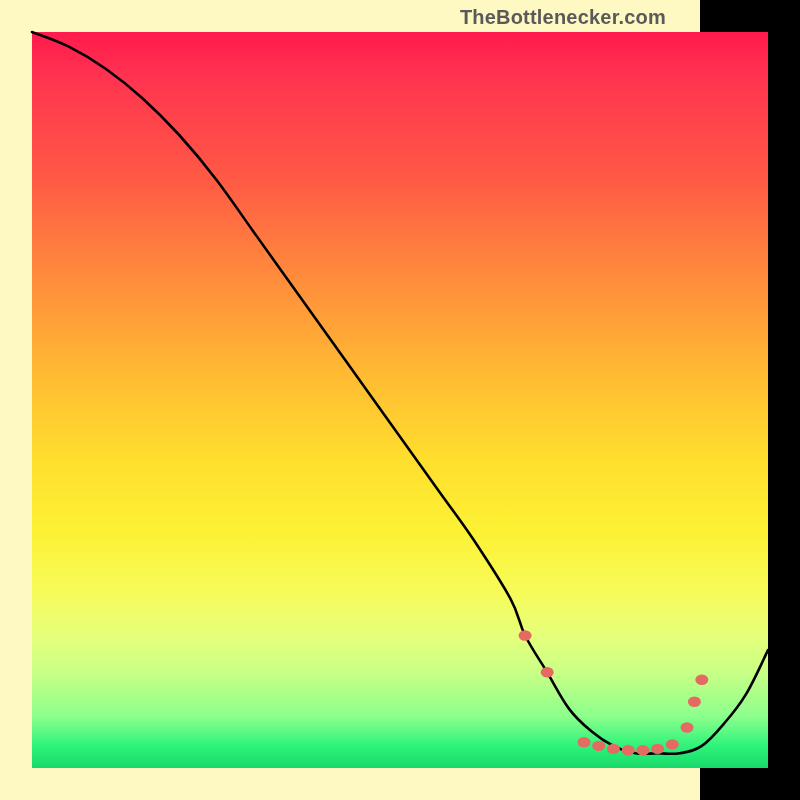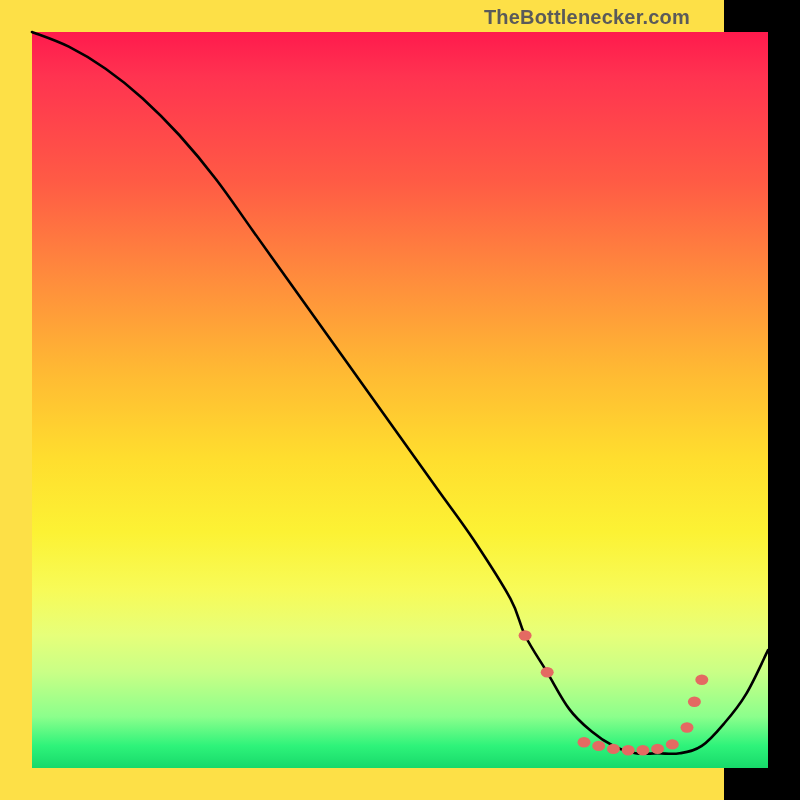--- a/index.html
+++ b/index.html
@@ -10,22 +10,21 @@
     background: #000;
     overflow: hidden;
     font-family: Arial, Helvetica, sans-serif;
   }
   .frame {
     position: absolute;
     left: 0;
     top: 0;
     width: 700px;
     height: 800px;
-    background: #fde047;
-    padding-left: 24px;
+    background: #fef9c3;
   }
   .plot {
     position: absolute;
     left: 32px;
     top: 32px;
     width: 736px;
     height: 736px;
     
     background: linear-gradient(
       to bottom,

